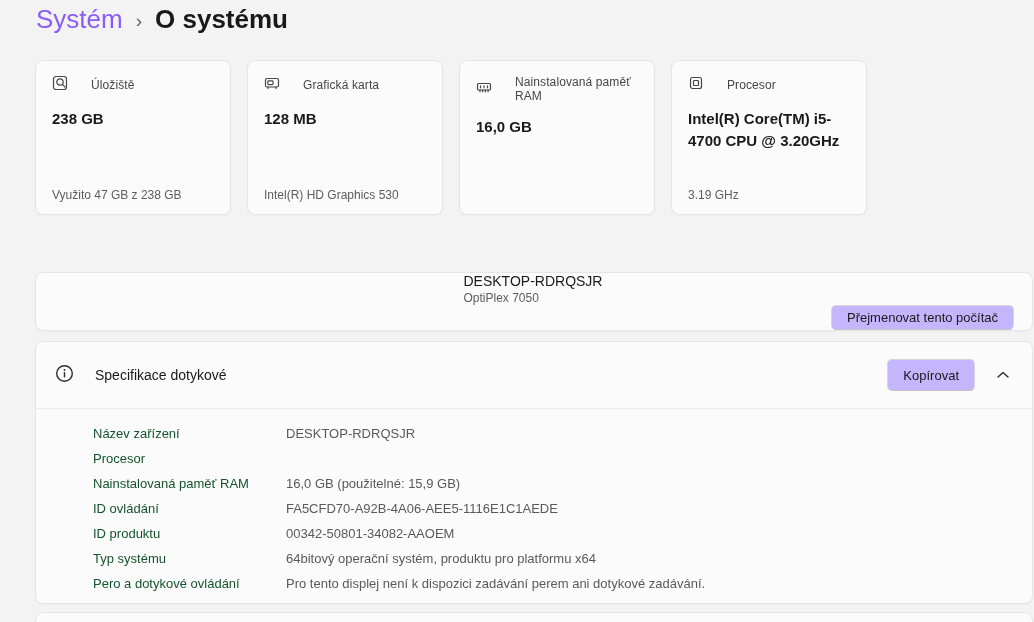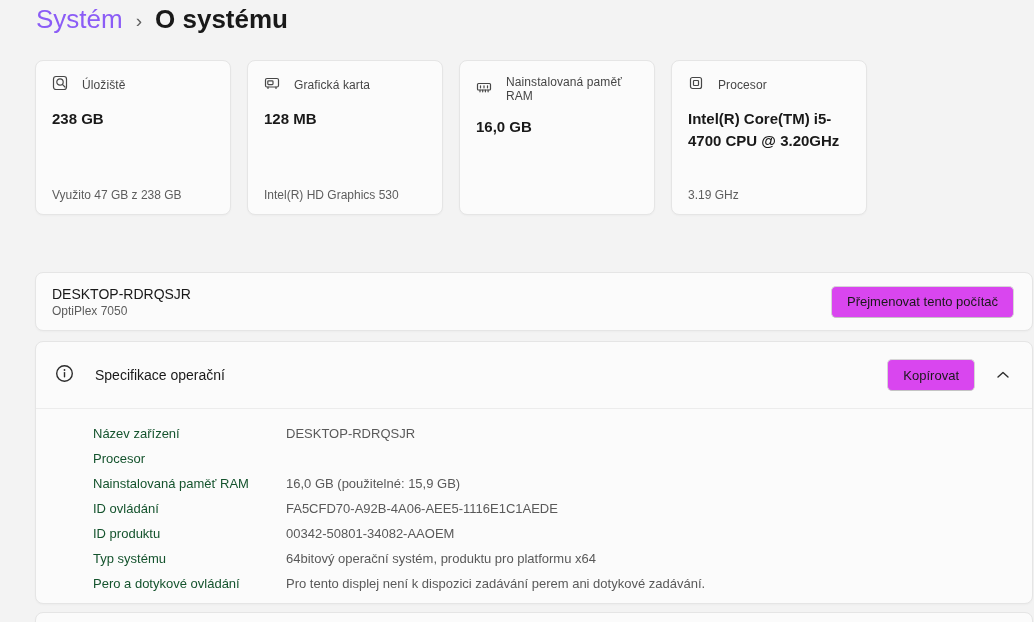--- a/index.html
+++ b/index.html
@@ -20,40 +20,41 @@
 
   
   .cards-row { position:absolute; left:35px; top:60px; display:flex; gap:16px; }
   .sum-card {
     width:196px; height:155px; background:#fbfbfb;
     border:1px solid #e5e5e5; border-radius:8px;
     padding:14px 16px 12px 16px;
     display:flex; flex-direction:column;
     box-shadow:0 1px 2px rgba(0,0,0,0.03);
   }
-  .sum-head { display:flex; align-items:center; gap:14px; }
+  .sum-head { display:flex; align-items:center; gap:23px; }
   .sum-head svg { flex:0 0 auto; }
   .sum-label { font-size:12px; color:#464646; letter-spacing:0.1px; }
   .sum-value { margin-top:13px; font-size:15px; line-height:22px; font-weight:700; color:#191919; }
   .sum-footer { margin-top:auto; font-size:12px; color:#5d5d5d; }
 
   
   .panel {
     position:absolute; left:35px; width:998px;
     background:#fbfbfb; border:1px solid #e5e5e5; border-radius:8px;
     box-shadow:0 1px 2px rgba(0,0,0,0.03);
+    flex-direction:column;
   }
 
   
   .device-card { top:272px; height:59px; display:flex; align-items:center; padding:0 18px 0 16px; }
   .device-text { display:flex; flex-direction:column; gap:2px; }
   .device-name { font-size:14px; color:#191919; }
   .device-model { font-size:12px; color:#5d5d5d; }
   .btn {
-    background:#d946ef; border:1px solid #d6d6d6; border-bottom-color:#c4c4c4;
+    background:#c4b5fd; border:1px solid #d6d6d6; border-bottom-color:#c4c4c4;
     border-radius:5px; font-size:13px; color:#191919;
     font-family:inherit; cursor:pointer; height:32px; padding:0 15px;
   }
   .device-card .btn { margin-left:auto; }
 
   
   .specs-card { top:341px; height:263px; }
   .specs-header { height:66px; display:flex; align-items:center; padding:0 18px 0 19px; }
   .specs-title { font-size:14px; color:#191919; margin-left:21px; }
   .specs-actions { margin-left:auto; display:flex; align-items:center; }
@@ -153,21 +154,21 @@
 
   <div class="panel specs-card">
     <div class="specs-header">
       <span>
         <svg width="19" height="19" viewBox="0 0 19 19">
           <circle class="icon-dark" cx="9.5" cy="9.5" r="7.8" stroke-width="1.2"></circle>
           <path class="icon-dark" d="M9.5 8.6 v4.2" stroke-width="1.3"></path>
           <circle cx="9.5" cy="6" r="0.9" fill="#2c2c2c"></circle>
         </svg>
       </span>
-      <span class="specs-title">Specifikace operační</span>
+      <span class="specs-title">Specifikace dotykové</span>
       <span class="specs-actions">
         <button class="btn">Kopírovat</button>
         <button class="chevron-btn" aria-label="collapse">
           <svg width="14" height="10" viewBox="0 0 14 10">
             <path class="icon-dark" d="M2 7 L7 2.5 L12 7"></path>
           </svg>
         </button>
       </span>
     </div>
     <div class="specs-body">

